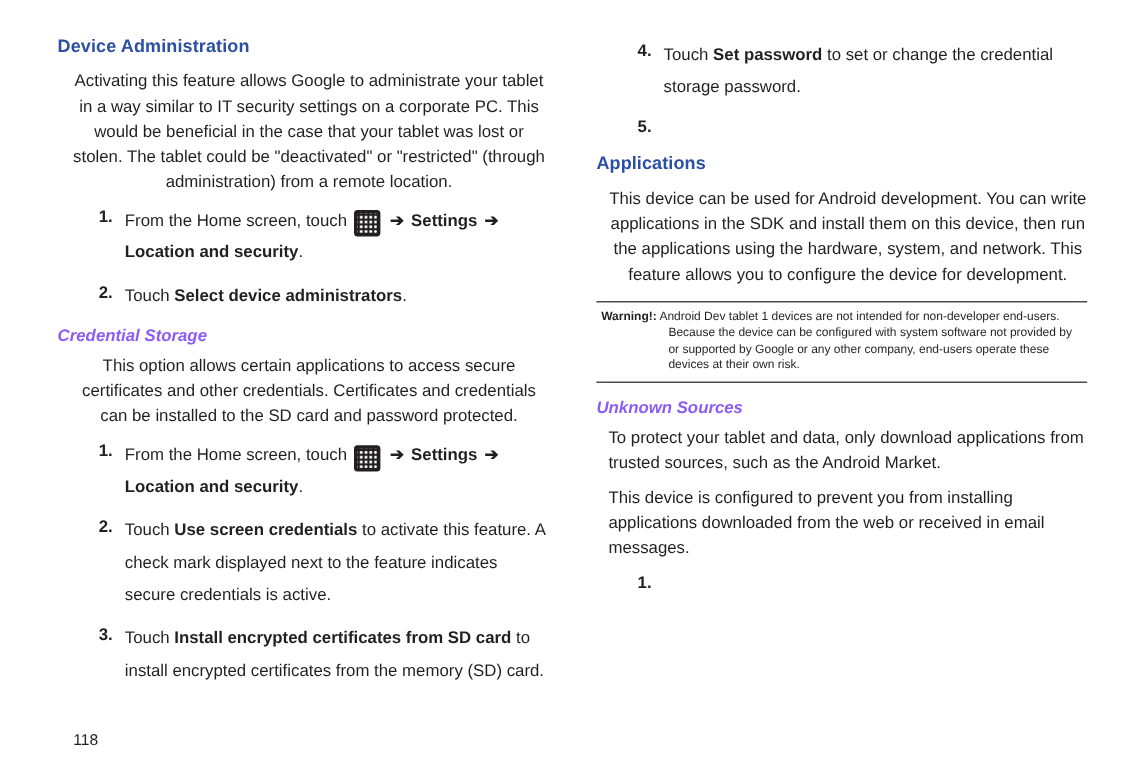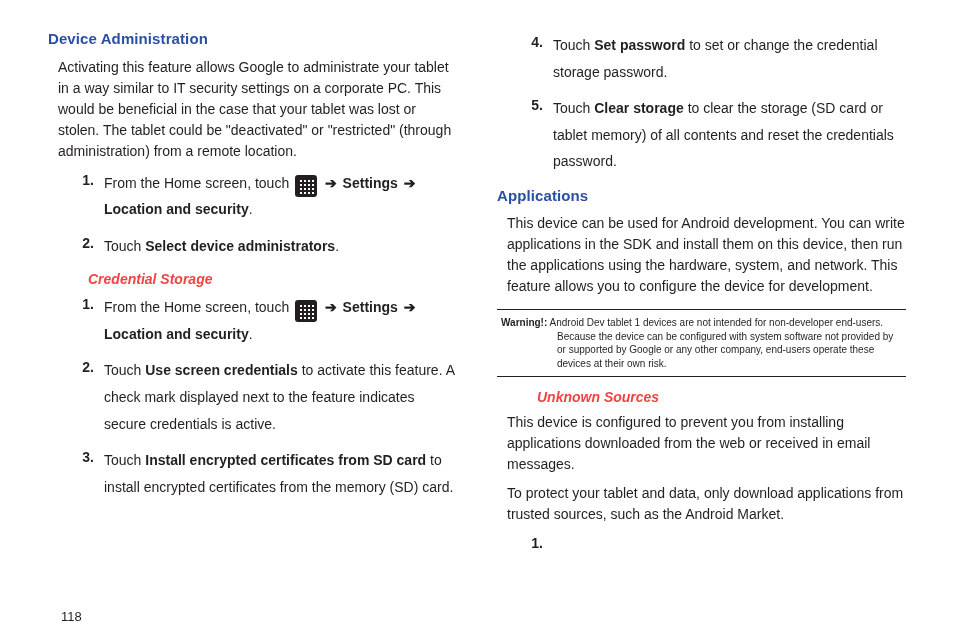--- a/index.html
+++ b/index.html
@@ -23,30 +23,30 @@
   }
   .heading-blue {
     color: #2b4fa2;
     font-weight: bold;
     font-size: 15px;
     margin-bottom: 6px;
     font-family: Arial, Helvetica, sans-serif;
     letter-spacing: 0.1px;
   }
   .subhead-blue-italic {
-    color: #ef4444;
+    color: #8b5cf6;
     font-style: italic;
     font-weight: bold;
     font-size: 14px;
     margin-top: 10px;
     margin-bottom: 4px;
-    margin-left: 40px;
   }
   .para {
     margin: 2px 0 8px 10px;
+    text-align: center;
   }
   .para2 {
     margin: 4px 0 8px 10px;
   }
   ol.steps {
     list-style: none;
     margin: 4px 0 6px 0;
     padding: 0;
   }
   ol.steps > li {
@@ -138,20 +138,21 @@
       <li>
         <span class="num">2.</span>
         <span class="body">
           <span>Touch </span>
           <span class="bold">Select device administrators</span><span>.</span>
         </span>
       </li>
     </ol>
 
     <div class="subhead-blue-italic">Credential Storage</div>
+    <div class="para">This option allows certain applications to access secure certificates and other credentials. Certificates and credentials can be installed to the SD card and password protected.</div>
 
     <ol class="steps">
       <li>
         <span class="num">1.</span>
         <span class="body">
           <span>From the Home screen, touch </span>
           <span class="apps-icon"></span>
           <span class="arrow"> ➔ </span>
           <span class="bold">Settings</span>
           <span class="arrow"> ➔ </span>
@@ -183,40 +184,35 @@
       <li>
         <span class="num">4.</span>
         <span class="body">
           <span>Touch </span>
           <span class="bold">Set password</span>
           <span> to set or change the credential storage password.</span>
         </span>
       </li>
       <li>
         <span class="num">5.</span>
-        <span class="body">
-          <span>Touch </span>
-          <span class="bold">Clear storage</span>
-          <span> to clear the storage (SD card or tablet memory) of all contents and reset the credentials password.</span>
-        </span>
       </li>
     </ol>
 
     <div class="heading-blue">Applications</div>
     <div class="para">This device can be used for Android development. You can write applications in the SDK and install them on this device, then run the applications using the hardware, system, and network. This feature allows you to configure the device for development.</div>
 
     <div class="warning-box">
       <span class="warning-text">
         <span class="wlabel">Warning!:</span><span> Android Dev tablet 1 devices are not intended for non-developer end-users. Because the device can be configured with system software not provided by or supported by Google or any other company, end-users operate these devices at their own risk.</span>
       </span>
     </div>
 
     <div class="subhead-blue-italic">Unknown Sources</div>
+    <div class="para2">To protect your tablet and data, only download applications from trusted sources, such as the Android Market.</div>
     <div class="para2">This device is configured to prevent you from installing applications downloaded from the web or received in email messages.</div>
-    <div class="para2">To protect your tablet and data, only download applications from trusted sources, such as the Android Market.</div>
 
     <ol class="steps">
       <li>
         <span class="num">1.</span>
       </li>
     </ol>
 
   </div>
 </div>
 

